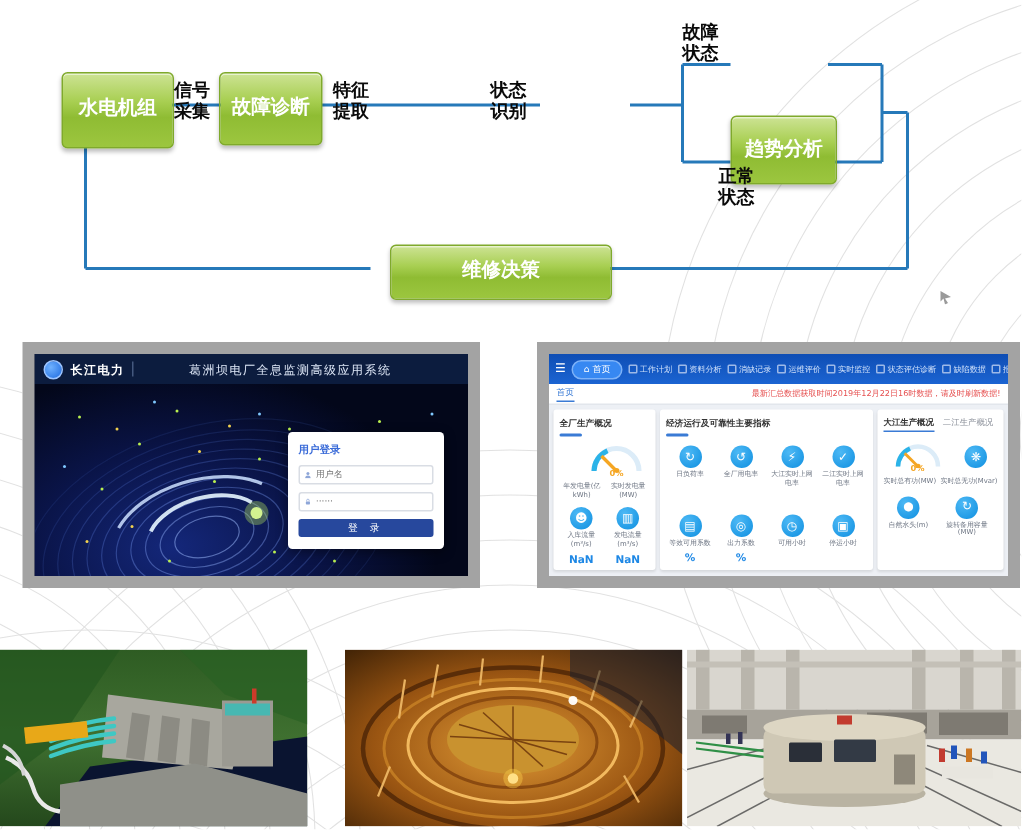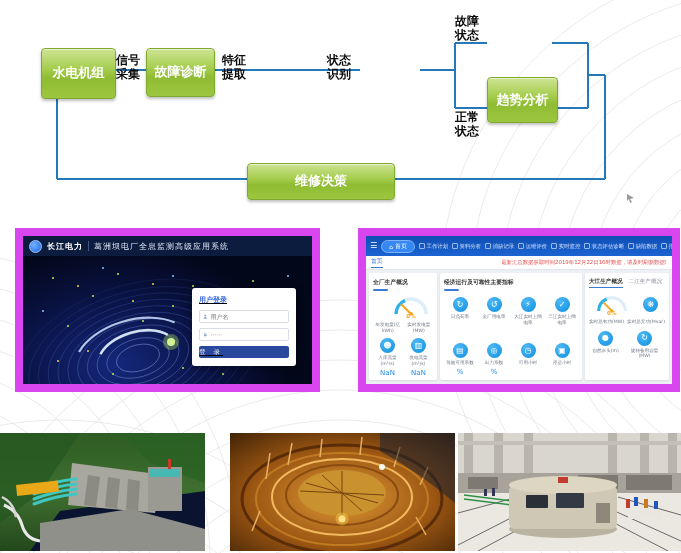--- a/index.html
+++ b/index.html
@@ -11,37 +11,37 @@
   
   .fc-box{position:absolute;display:flex;align-items:center;justify-content:center;text-align:center;
     color:#fff;font-weight:bold;font-size:13px;line-height:1.25;border-radius:4px;
     background:linear-gradient(180deg,#cde394 0%,#a8cf52 38%,#8fbc33 60%,#9cc63f 100%);
     border:1px solid #7fa92c;box-shadow:0 2px 3px rgba(0,0,0,.25), inset 0 1px 0 rgba(255,255,255,.55);
     padding:2px;}
   .fc-label{position:absolute;text-align:center;font-weight:bold;font-size:12px;line-height:1.15;color:#0a0a0a;
     font-family:"DejaVu Serif","Liberation Serif",serif;}
 
   
-  .shot-frame{position:absolute;border:8px solid #d946ef;background:#fff;box-sizing:border-box;}
+  .shot-frame{position:absolute;border:8px solid #a3a3a3;background:#fff;box-sizing:border-box;}
 
   
   .login-inner{position:relative;width:100%;height:100%;overflow:hidden;background:#04081c;}
   .login-header{position:absolute;top:0;left:0;right:0;height:20px;background:#0c1c3e;display:flex;align-items:center;padding:0 6px;gap:5px;z-index:3;}
   .login-logo{width:11px;height:11px;border-radius:50%;background:radial-gradient(circle at 35% 35%,#6fb1ff,#1d6ae0);border:1px solid #9cc4ff;flex:0 0 auto;}
   .login-brand{color:#fff;font-weight:bold;font-size:8px;letter-spacing:1px;}
   .login-div{width:1px;height:10px;background:#44587e;}
-  .login-systitle{color:#dfe8f8;font-size:8px;letter-spacing:1px;}
+  .login-systitle{color:#dfe8f8;font-size:8px;letter-spacing:1px;margin-left:32px;}
   .login-body{position:absolute;top:20px;left:0;right:0;bottom:0;
     background:radial-gradient(ellipse 220px 150px at 32% 85%, #14277a 0%, #0a1448 42%, #03071a 80%);}
-  .login-card{position:absolute;top:32px;right:16px;width:90px;background:#fff;border-radius:3px;padding:7px 7px 8px;box-shadow:0 2px 8px rgba(0,0,0,.45);z-index:4;text-decoration:underline;}
+  .login-card{position:absolute;top:32px;right:16px;width:90px;background:#fff;border-radius:3px;padding:7px 7px 8px;box-shadow:0 2px 8px rgba(0,0,0,.45);z-index:4;}
   .login-card-title{font-size:7px;font-weight:bold;color:#3a6bd8;margin-bottom:5px;}
   .login-field{display:flex;align-items:center;gap:3px;border:1px solid #d9dde4;border-radius:2px;height:11px;padding:0 3px;margin-bottom:5px;}
   .login-field input{border:none;outline:none;width:100%;font-size:6px;color:#666;background:transparent;padding:0;font-family:inherit;}
   .login-btn{display:block;width:100%;height:12px;background:#27489d;color:#fff;border:none;border-radius:2px;
-    font-size:6.5px;letter-spacing:3px;line-height:12px;text-align:left;cursor:pointer;font-family:inherit;padding:0;}
+    font-size:6.5px;letter-spacing:3px;line-height:12px;text-align:center;cursor:pointer;font-family:inherit;padding:0;}
 
   
   .dash-inner{position:relative;width:100%;height:100%;overflow:hidden;background:#edf0f5;font-size:6px;}
   .dash-nav{position:absolute;top:0;left:0;right:0;height:20px;background:linear-gradient(180deg,#0f4eb4,#1b64d2);
     display:flex;align-items:center;gap:4px;padding:0 4px;color:#d7e5fb;white-space:nowrap;z-index:3;}
   .dash-burger{color:#fff;font-size:8px;line-height:1;}
   .dash-pill{background:#3788f2;border:1px solid #7db2f8;color:#fff;border-radius:9px;padding:1px 7px;font-size:6px;display:flex;align-items:center;gap:2px;}
   .dash-navitem{display:flex;align-items:center;gap:1.5px;font-size:5.4px;color:#cfe0fa;}
   .dash-navicon{width:4px;height:4px;border:1px solid #9db9e8;border-radius:1px;display:inline-block;}
   .dash-subbar{position:absolute;top:20px;left:0;right:0;height:13px;background:#fff;border-bottom:1px solid #e2e6ec;
@@ -51,21 +51,21 @@
   .dash-content{position:absolute;top:33px;left:0;right:0;bottom:0;display:flex;gap:3px;padding:4px 3px;box-sizing:border-box;}
   .dash-card{background:#fff;border-radius:2px;box-shadow:0 1px 2px rgba(0,0,0,.10);padding:5px 4px;box-sizing:border-box;overflow:hidden;}
   .card-title{font-size:5.8px;font-weight:bold;color:#333;}
   .card-title-bar{width:15px;height:2px;background:#3a7bd5;border-radius:1px;margin:2px 0 4px;}
   .gauge-wrap{display:flex;flex-direction:column;align-items:center;}
   .gauge-val{color:#f5a623;font-size:5.5px;font-weight:bold;margin-top:-2px;}
   .lab-row{display:flex;justify-content:space-between;gap:2px;margin-top:3px;}
   .m-label{font-size:4.6px;color:#6d7583;text-align:center;line-height:1.25;}
   .circ{width:15px;height:15px;border-radius:50%;background:radial-gradient(circle at 35% 30%,#4db9f5,#0f8fe0);
     color:#fff;display:flex;align-items:center;justify-content:center;font-size:8px;line-height:1;}
-  .m-val{font-size:7px;font-weight:normal;color:#1e88e5;text-align:center;min-height:8px;}
+  .m-val{font-size:7px;font-weight:bold;color:#1e88e5;text-align:center;min-height:8px;}
   .metric-cell{display:flex;flex-direction:column;align-items:center;gap:2px;}
   .eco-grid{display:grid;grid-template-columns:repeat(4,1fr);row-gap:8px;column-gap:2px;margin-top:6px;}
   .tabs-row{display:flex;gap:6px;}
   .tab-a{font-size:5.6px;font-weight:bold;color:#333;border-bottom:1.5px solid #3a7bd5;padding-bottom:1px;}
   .tab-i{font-size:5.6px;color:#8a8f99;}
 
   
   .photo{position:absolute;overflow:hidden;}
 
   
@@ -133,33 +133,33 @@
 
   <div class="fc-box layer" style="left:41px;top:48px;width:69px;height:45px">
       <span>水电机组</span>
     </div>
   <div class="fc-box layer" style="left:146px;top:48px;width:63px;height:43px">
       <span>故障诊断</span>
     </div>
   <div class="fc-box layer" style="left:487px;top:77px;width:65px;height:40px">
       <span>趋势分析</span>
     </div>
-  <div class="fc-box layer" style="left:247px;top:163px;width:142px;height:31px">
+  <div class="fc-box layer" style="left:260px;top:163px;width:142px;height:31px">
       <span>维修决策</span>
     </div>
 
   <div class="fc-label layer" style="left:110px;top:54px;width:36px;white-space:pre-line">信号
 采集</div>
   <div class="fc-label layer" style="left:211px;top:54px;width:46px;white-space:pre-line">特征
 提取</div>
   <div class="fc-label layer" style="left:318px;top:54px;width:42px;white-space:pre-line">状态
 识别</div>
   <div class="fc-label layer" style="left:449px;top:15px;width:36px;white-space:pre-line">故障
 状态</div>
-  <div class="fc-label layer" style="left:449px;top:111px;width:36px;white-space:pre-line">正常
+  <div class="fc-label layer" style="left:473px;top:111px;width:36px;white-space:pre-line">正常
 状态</div>
 
   <svg class="abs layer" width="10" height="10" style="left:626px;top:193px">
     <polygon points="1,1 8,5 4,6 6,9 4,10 3,6 1,8" fill="#9a9a9a"></polygon>
   </svg>
 
   <div class="shot-frame layer" style="left:15px;top:228px;width:305px;height:164px">
     <div class="login-inner">
       <div class="login-header">
         <span class="login-logo"></span>

